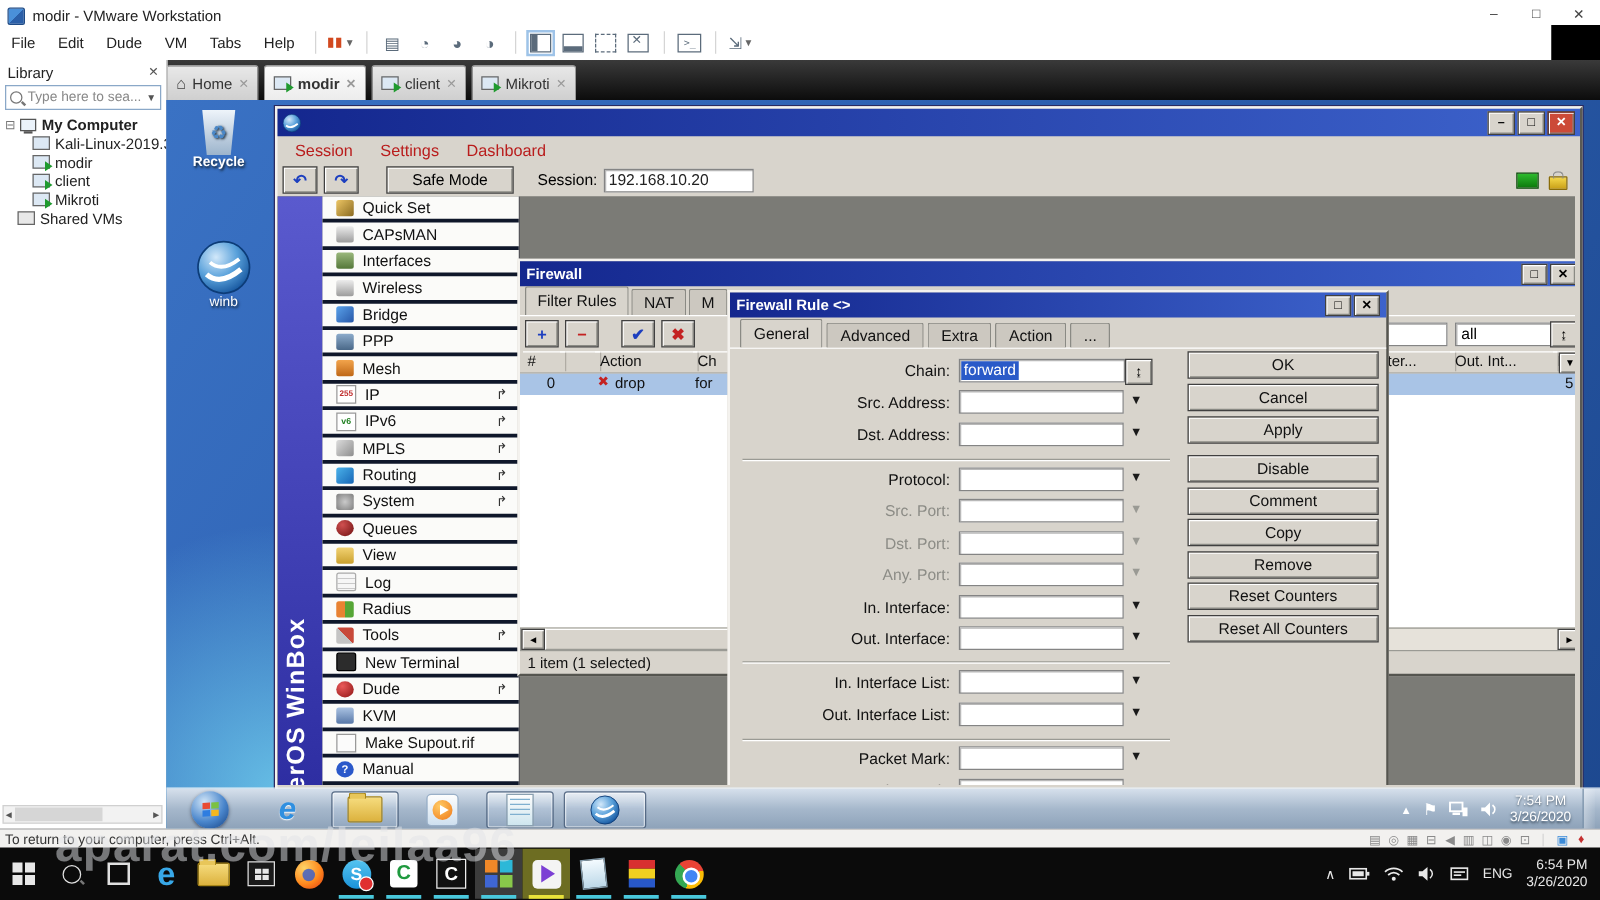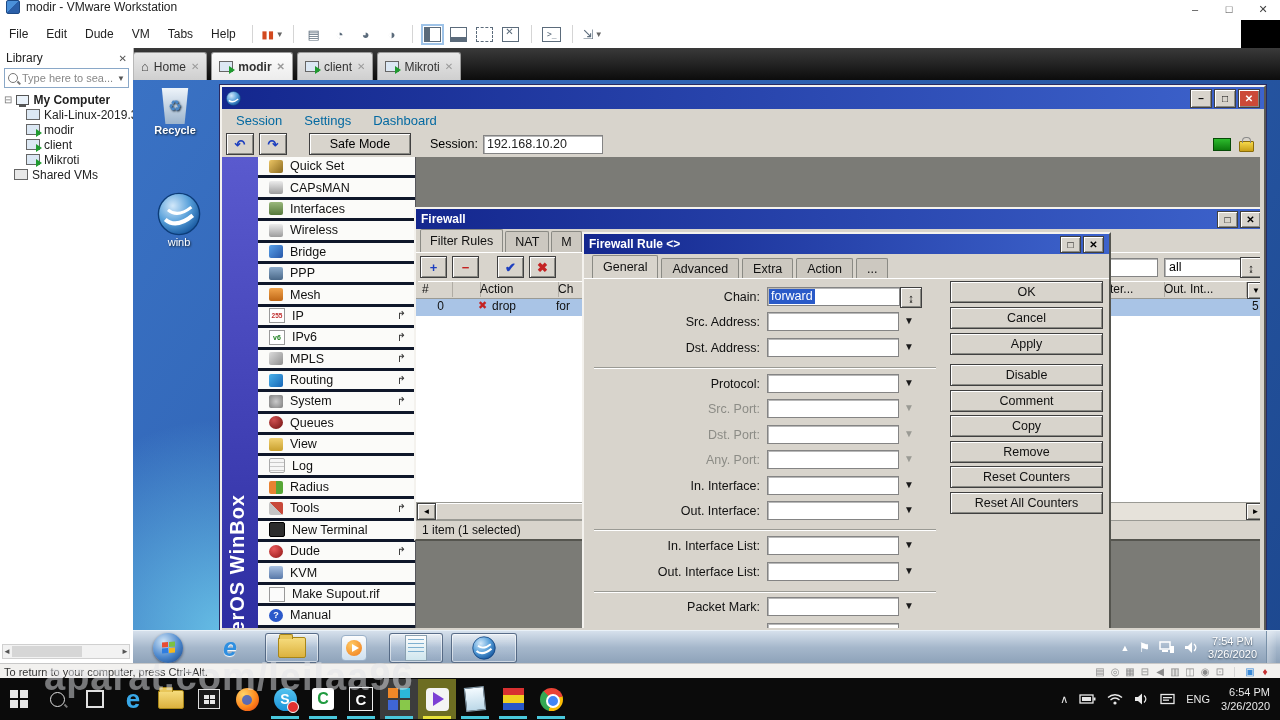--- a/index.html
+++ b/index.html
@@ -2,21 +2,21 @@
 <html><head>
 <meta charset="utf-8">
 <style>
   html,body{margin:0;padding:0;background:#000}
   #screen{position:relative;width:1280px;height:720px;overflow:hidden;
     font-family:"Liberation Sans",sans-serif;background:#000;-webkit-font-smoothing:antialiased}
   .abs{position:absolute}
   .flex{display:flex;align-items:center}
 
   
-  #host-titlebar{left:0;top:0;width:1280px;height:20px;background:#fff;display:flex;align-items:flex-start;font-size:12px;color:#222}
+  #host-titlebar{left:0;top:0;width:1280px;height:20px;background:#fff;display:flex;align-items:flex-end;font-size:12px;color:#222}
   .vmw-logo{width:12px;height:12px;margin:0 6px 0 6px;background:linear-gradient(135deg,#4a90d9 50%,#2b5fa8 50%);border:1px solid #1d4a86;border-radius:2px}
   .winctl{width:34px;height:18px;display:flex;align-items:center;justify-content:center;color:#444;font-size:11px}
   #host-menubar{left:0;top:20px;width:1241px;height:28px;background:#fff;border-bottom:1px solid #e0e0e0;display:flex;align-items:center;font-size:12px;color:#222}
   .hmenu{padding:0 9px;height:100%;display:flex;align-items:center}
   .tbsep{width:1px;height:18px;background:#d5d5d5;margin:0 7px}
   .tbi{width:22px;height:20px;display:flex;align-items:center;justify-content:center;color:#5b6b7b;font-size:13px;margin:0 2px}
   .pausei{color:#d2491f;font-size:10px;letter-spacing:1px;font-weight:bold}
   .ddv{font-size:8px;color:#666;margin-left:1px}
   .mi{width:15px;height:13px;border:1px solid #5b6b7b;position:relative;display:inline-block}
   .mi-left::before{content:"";position:absolute;left:0;top:0;bottom:0;width:5px;background:#5b6b7b}
@@ -58,21 +58,21 @@
   
   .b3d{background:#d8d4cc;border:1px solid #404040;box-shadow:inset 1px 1px 0 #fff,inset -1px -1px 0 #8a8a84;display:flex;align-items:center;justify-content:center}
   .sunk{background:#fff;border:1px solid #848484;box-shadow:inset 1px 1px 0 #b8b8b8}
   .etch{border-top:1px solid #9a9a94;border-bottom:1px solid #fff;height:0}
 
   
   #winbox{left:87px;top:5px;width:1042px;height:545px;background:#d8d4cc;border:2px solid;border-color:#f4f2ee #5a5a55 #5a5a55 #f4f2ee;box-shadow:0 0 0 1px #2a2a60}
   .wtitle{height:22px;background:linear-gradient(90deg,#14278e,#3d63cc);display:flex;align-items:center;color:#fff;font-weight:bold;font-size:12.5px;padding:0 4px;gap:5px}
   .wbtn{width:20px;height:17px;font-size:10px;color:#000;margin-left:2px}
   .wbtn.red{background:#cc4a38;color:#fff}
-  #wb-menu{height:22px;display:flex;align-items:center;font-size:13px;color:#0369a1;gap:2px;padding-left:4px}
+  #wb-menu{height:22px;display:flex;align-items:center;font-size:13px;color:#b91c1c;gap:2px;padding-left:4px}
   #wb-menu .m{padding:2px 10px}
   #wb-tools{height:26px;display:flex;align-items:center;gap:5px;padding:0 4px;font-size:12.5px}
   .arrbtn{width:26px;height:20px;color:#1d3fbf;font-weight:bold;font-size:13px}
   #safe-mode{width:100px;height:20px;font-size:12.5px}
   #session-input{width:112px;height:17px;font-size:12.5px;padding:0 3px;display:flex;align-items:center;color:#222}
   .grncard{width:16px;height:11px;background:linear-gradient(#2dbb2d,#0d7a0d);border:1px solid #064a06}
   .lock{width:13px;height:9px;background:linear-gradient(#f5d84a,#c9a018);border:1px solid #8a6c08;border-radius:1px;position:relative;margin-top:5px}
   .lock::before{content:"";position:absolute;left:2px;top:-5px;width:7px;height:5px;border:1.5px solid #8a8a8a;border-bottom:none;border-radius:4px 4px 0 0}
 
   #wb-body{position:absolute;left:0;top:70px;width:1038px;height:471px;background:#7b7b76;overflow:hidden}

